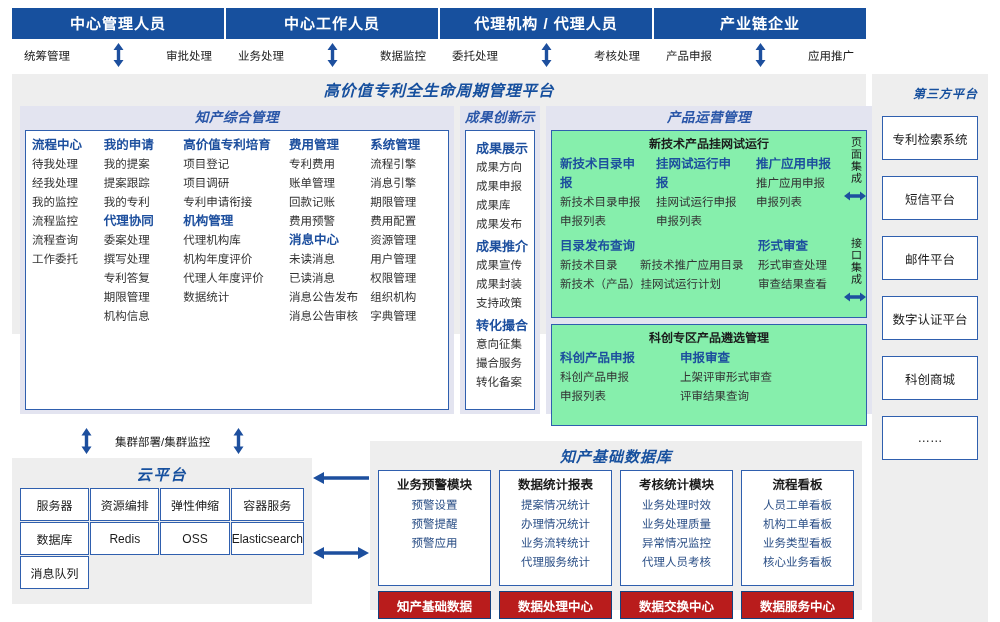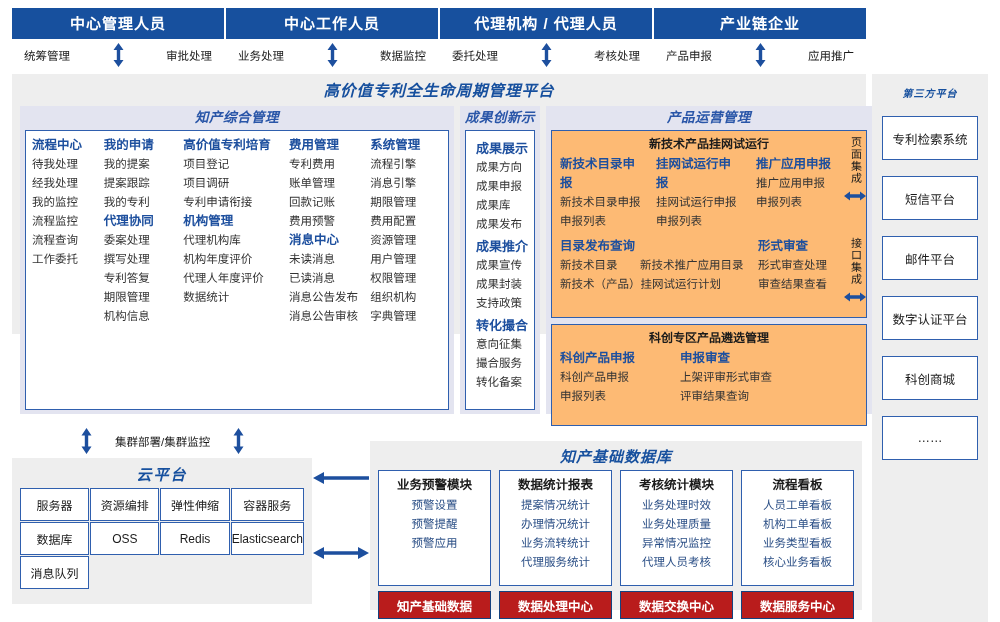--- a/index.html
+++ b/index.html
@@ -123,21 +123,21 @@
   #zcz-c3 { width: 86px; }
   #zcz-c4 { width: 76px; }
 
   
   #cgcx-col { width: 100%; padding-left: 4px; }
   #cgcx-col .grp-head { font-size: 13px; padding-top: 3px; }
 
   
   #cpyy-body { display: flex; flex-direction: column; gap: 6px; background: transparent; border: none; margin: 0 5px; padding: 0; }
   .subbox {
-    background: #fdba74;
+    background: #86efac;
     border: 1.5px solid #2f5fae;
     padding: 4px 8px 5px 8px;
   }
   .subbox-title {
     text-align: center;
     font-size: 12px;
     font-weight: bold;
     color: #1b1b1b;
     line-height: 19px;
     margin-bottom: 1px;
@@ -157,23 +157,23 @@
   .ilabel { writing-mode: vertical-rl; text-orientation: upright; letter-spacing: 1px; line-height: 15px; }
   .h-arrow { width: 22px; height: 14px; margin: 5px 0 18px 0; }
 
   #third-party {
     position: absolute; left: 872px; top: 74px;
     width: 116px; height: 548px;
     background: #eeeeee;
     padding: 8px 10px;
   }
   #tp-title {
-    text-align: center;
+    text-align: right;
     color: #17509e;
-    font-size: 10px;
+    font-size: 12px;
     font-weight: bold;
     font-style: italic;
     letter-spacing: 1px;
     line-height: 24px;
     margin-bottom: 10px;
   }
   .tp-item {
     border: 1.5px solid #2f5fae;
     background: #ffffff;
     height: 44px;
@@ -526,22 +526,22 @@
 </div>
 
 <div id="cloud">
   <div id="cloud-title">云平台</div>
   <div id="cloud-grid">
     <div class="cloud-cell">服务器</div>
     <div class="cloud-cell">资源编排</div>
     <div class="cloud-cell">弹性伸缩</div>
     <div class="cloud-cell">容器服务</div>
     <div class="cloud-cell">数据库</div>
+    <div class="cloud-cell">Redis</div>
     <div class="cloud-cell">OSS</div>
-    <div class="cloud-cell">Redis</div>
     <div class="cloud-cell">Elasticsearch</div>
     <div class="cloud-cell">消息队列</div>
   </div>
 </div>
 
 <div id="arrow-cloud-kdb-1">
   <svg viewBox="0 0 56 16" width="56" height="16">
       <path d="M0 8 L11 2 V6.3 H56 V9.7 H11 V14 Z" fill="#1d4f9e"></path>
     </svg>
 </div>

